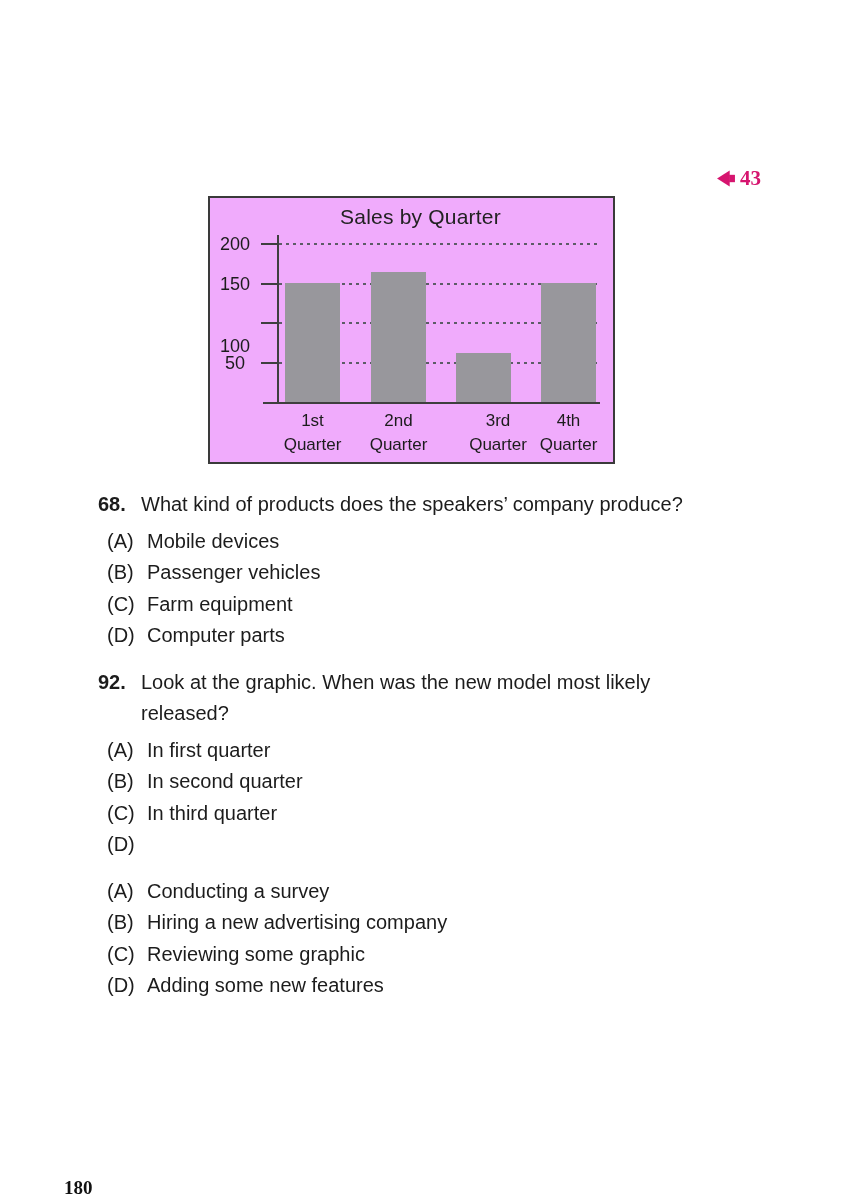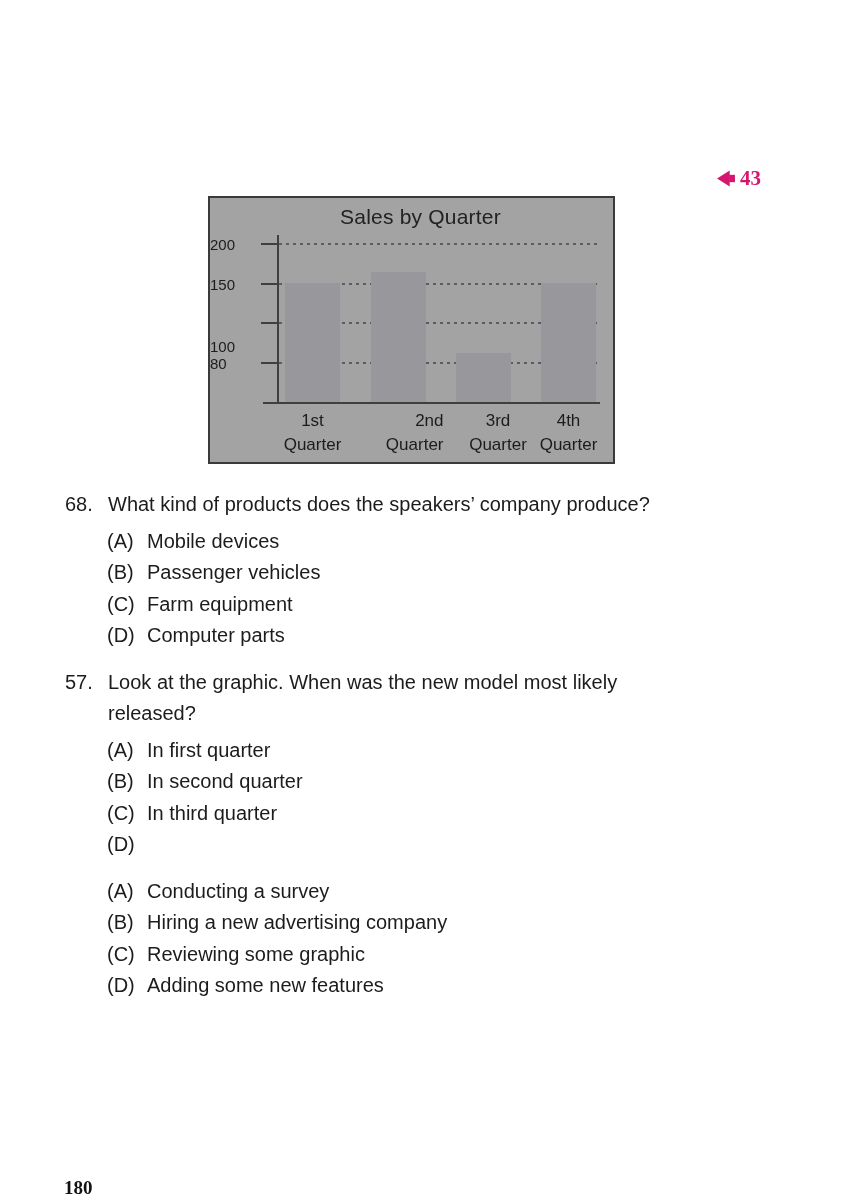--- a/index.html
+++ b/index.html
@@ -22,21 +22,21 @@
     font-family: "Liberation Serif", serif;
     font-weight: bold; font-size: 21px; line-height: 24px;
   }
 
   
   .chart {
     position: absolute; left: 208px; top: 196px;
     width: 407px; height: 268px;
     border: 2px solid #3a3a3a;
     box-sizing: border-box;
-    background: #a3a3a3;
+    background: #f0abfc;
   }
   .chart-title {
     position: absolute; top: 7px; left: 0; width: 100%;
     box-sizing: border-box; padding-left: 18px;
     text-align: center;
     font-size: 21px; letter-spacing: 0.2px; color: #222;
   }
   .axis-v {
     position: absolute; left: 67px; top: 37px;
     width: 2px; height: 167px; background: #3f3f3f;
@@ -49,41 +49,41 @@
     position: absolute; left: 69px; width: 321px; height: 2px;
     background: repeating-linear-gradient(to right, #5c5c66 0 3px, transparent 3px 7px);
     z-index: 1;
   }
   .ytick {
     position: absolute; left: 51px; width: 17px; height: 2px;
     background: #3f3f3f;
   }
   .ylabel {
     position: absolute; left: 0; width: 50px;
-    text-align: left; font-size: 15px; color: #1c1c1c;
+    text-align: center; font-size: 18px; color: #1c1c1c;
     transform: translateY(-50%);
   }
   .bar {
     position: absolute; width: 55px;
     background: #98979c;
     z-index: 2;
   }
   .xlabel {
     position: absolute; top: 211px; width: 90px;
     text-align: center; font-size: 17px; line-height: 24px;
     white-space: pre-line; color: #1c1c1c;
   }
 
   
   .questions {
     position: absolute; left: 65px; top: 489px; width: 720px;
   }
   .q-block { margin-bottom: 15px; }
   .q-line { display: flex; font-size: 20px; line-height: 31.5px; }
-  .q-num { font-weight: normal; width: 43px; flex-shrink: 0; }
+  .q-num { font-weight: bold; width: 43px; flex-shrink: 0; margin-left: 33px; }
   .q-text { white-space: pre-line; }
   .options { margin-left: 42px; margin-top: 5px; }
   .option { display: flex; font-size: 20px; line-height: 31.5px; }
   .opt-letter { width: 40px; flex-shrink: 0; }
 
   
   .page-number {
     position: absolute; left: 64px; top: 1177px;
     font-family: "Liberation Serif", serif;
     font-weight: bold; font-size: 19px; color: #111;
@@ -102,35 +102,35 @@
   <span class="track-number accent-text" style="color: rgb(214, 21, 111);">43</span>
 </div>
 
 <div class="chart">
   <div class="chart-title">Sales by Quarter</div>
   <div>
     <div class="axis-v"></div>
     <div class="axis-h"></div>
   <div class="gridline" style="top: 163.5px;"></div>
       <div class="ytick" style="top: 163.5px;"></div>
-      <div class="ylabel" style="top: 164.5px;">80</div>
+      <div class="ylabel" style="top: 164.5px;">50</div>
       <div class="gridline" style="top: 124px;"></div>
       <div class="ytick" style="top: 124px;"></div>
       <div class="ylabel" style="top: 117px; margin-top: 31px;">100</div>
       <div class="gridline" style="top: 84.5px;"></div>
       <div class="ytick" style="top: 84.5px;"></div>
       <div class="ylabel" style="top: 85.5px;">150</div>
       <div class="gridline" style="top: 45px;"></div>
       <div class="ytick" style="top: 45px;"></div>
       <div class="ylabel" style="top: 46px;">200</div>
       <div class="bar" style="left: 75px; width: 55px; top: 85px; height: 119px; background: rgb(152, 151, 156);"></div>
       <div class="xlabel" style="left: 57.5px;">1st
 Quarter</div>
       <div class="bar" style="left: 161px; width: 55px; top: 74px; height: 130px; background: rgb(152, 151, 156);"></div>
-      <div class="xlabel" style="left: 143.5px; text-align: right;">2nd
+      <div class="xlabel" style="left: 143.5px;">2nd
 Quarter</div>
       <div class="bar" style="left: 246px; width: 55px; top: 155px; height: 49px; background: rgb(152, 151, 156);"></div>
       <div class="xlabel" style="left: 243px;">3rd
 Quarter</div>
       <div class="bar" style="left: 331px; width: 55px; top: 85px; height: 119px; background: rgb(152, 151, 156);"></div>
       <div class="xlabel" style="left: 313.5px;">4th
 Quarter</div>
     </div>
 </div>
 
@@ -156,21 +156,21 @@
       </div>
       <div class="option">
         <span class="opt-letter">(D)</span>
         <span>Computer parts</span>
       </div>
     </div>
   </div>
 
   <div class="q-block">
     <div class="q-line">
-      <span class="q-num">57.</span>
+      <span class="q-num">92.</span>
       <span class="q-text">Look at the graphic. When was the new model most likely
 released?</span>
     </div>
     <div class="options">
       <div class="option">
         <span class="opt-letter">(A)</span>
         <span>In first quarter</span>
       </div>
       <div class="option">
         <span class="opt-letter">(B)</span>

